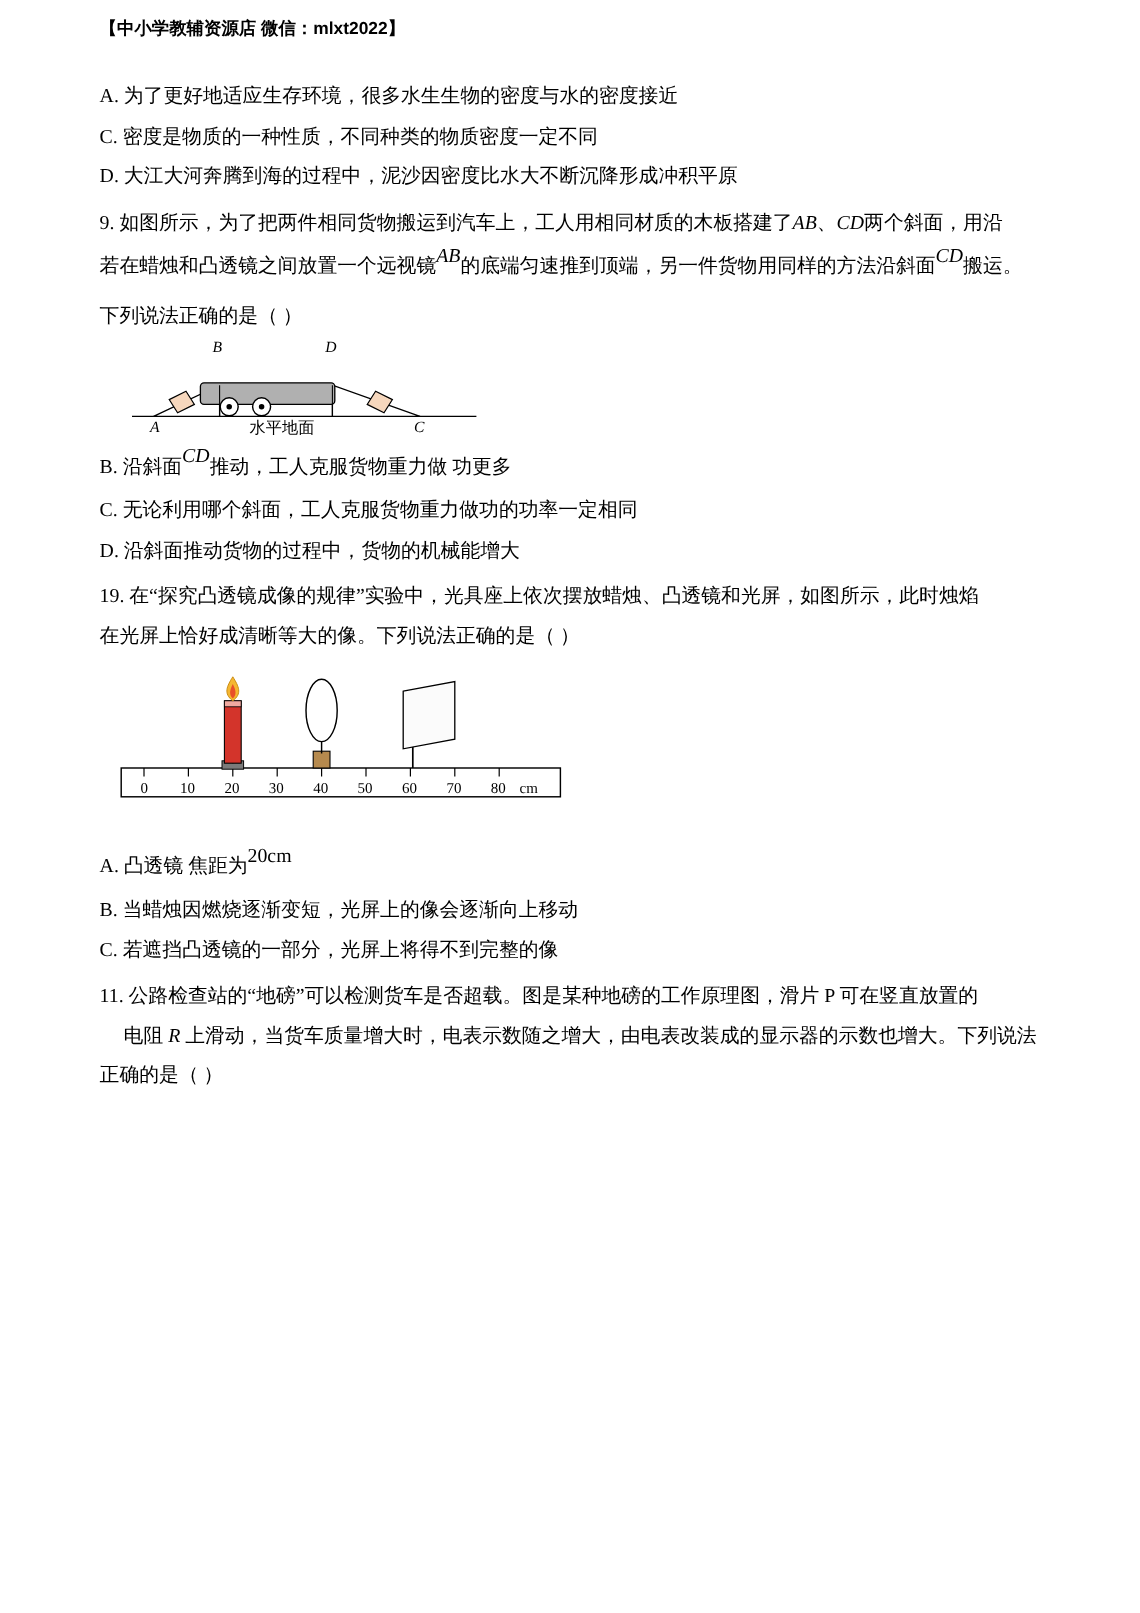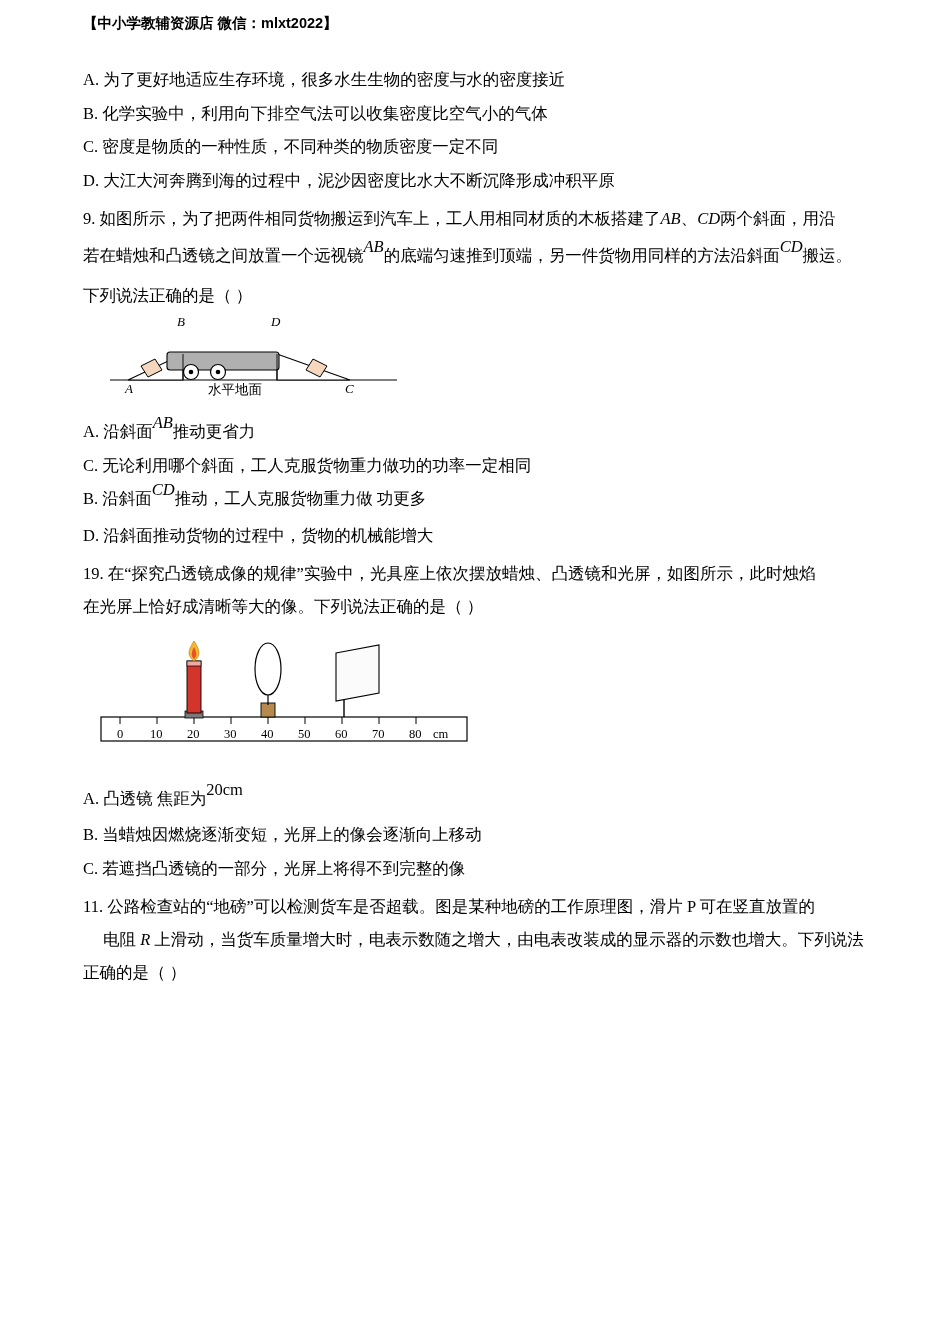--- a/index.html
+++ b/index.html
@@ -101,21 +101,20 @@
 </head>
 <body>
 
 <div class="page">
 
   <div class="watermark">【中小学教辅资源店  微信：mlxt2022】</div>
 
   <div class="content">
 
     <div class="opt">A. 为了更好地适应生存环境，很多水生生物的密度与水的密度接近</div>
-    <div class="opt">B. 化学实验中，利用向下排空气法可以收集密度比空气小的气体</div>
     <div class="opt">C. 密度是物质的一种性质，不同种类的物质密度一定不同</div>
     <div class="opt">D. 大江大河奔腾到海的过程中，泥沙因密度比水大不断沉降形成冲积平原</div>
 
     <div class="q q-tight" style="margin-bottom:10px;">
       <span>9. 如图所示，为了把两件相同货物搬运到汽车上，工人用相同材质的木板搭建了</span><span class="ital">AB</span><span>、</span><span class="ital">CD</span><span>两个斜面，用沿</span>
     </div>
 
     <div class="q" style="margin-bottom:14px;">
       <span>若在蜡烛和凸透镜之间放置一个远视镜</span><span class="sup-raise">AB</span><span>的底端匀速推到顶端，另一件货物用同样的方法沿斜面</span><span class="sup-raise">CD</span><span>搬运。</span>
     </div>
@@ -145,27 +144,24 @@
         <line x1="78" y1="36" x2="78" y2="62" stroke="#000" stroke-width="0.9"></line>
         <line x1="172" y1="36" x2="172" y2="62" stroke="#000" stroke-width="0.9"></line>
       </svg>
       <span class="lbl" style="left:72px; top:-4px;">B</span>
       <span class="lbl" style="left:166px; top:-4px;">D</span>
       <span class="lbl" style="left:20px; top:63px;">A</span>
       <span class="lbl" style="left:240px; top:63px;">C</span>
       <span class="lbl-cn" style="left:103px; top:63px;">水平地面</span>
     </div>
 
-    <div class="opt" style="margin-top:24px;">
-      <span>A. 沿斜面</span><span class="sup-raise">AB</span><span>推动更省力</span>
-    </div>
-    <div class="opt">C. 无论利用哪个斜面，工人克服货物重力做功的功率一定相同</div>
     <div class="opt" style="margin-bottom:20px;">
       <span>B. 沿斜面</span><span class="sup-raise">CD</span><span>推动，工人克服货物重力做   功更多</span>
     </div>
+    <div class="opt">C. 无论利用哪个斜面，工人克服货物重力做功的功率一定相同</div>
     <div class="opt">D. 沿斜面推动货物的过程中，货物的机械能增大</div>
 
     <div class="q" style="margin-bottom:6px;">19. 在“探究凸透镜成像的规律”实验中，光具座上依次摆放蜡烛、凸透镜和光屏，如图所示，此时烛焰</div>
     <div class="q" style="margin-bottom:2px;">在光屏上恰好成清晰等大的像。下列说法正确的是（       ）</div>
 
     <div class="fig2">
       <svg width="400" height="130" viewBox="0 0 400 130">
 
         <rect x="8" y="82" width="366" height="24" fill="#ffffff" stroke="#000" stroke-width="1.2"></rect>
 

